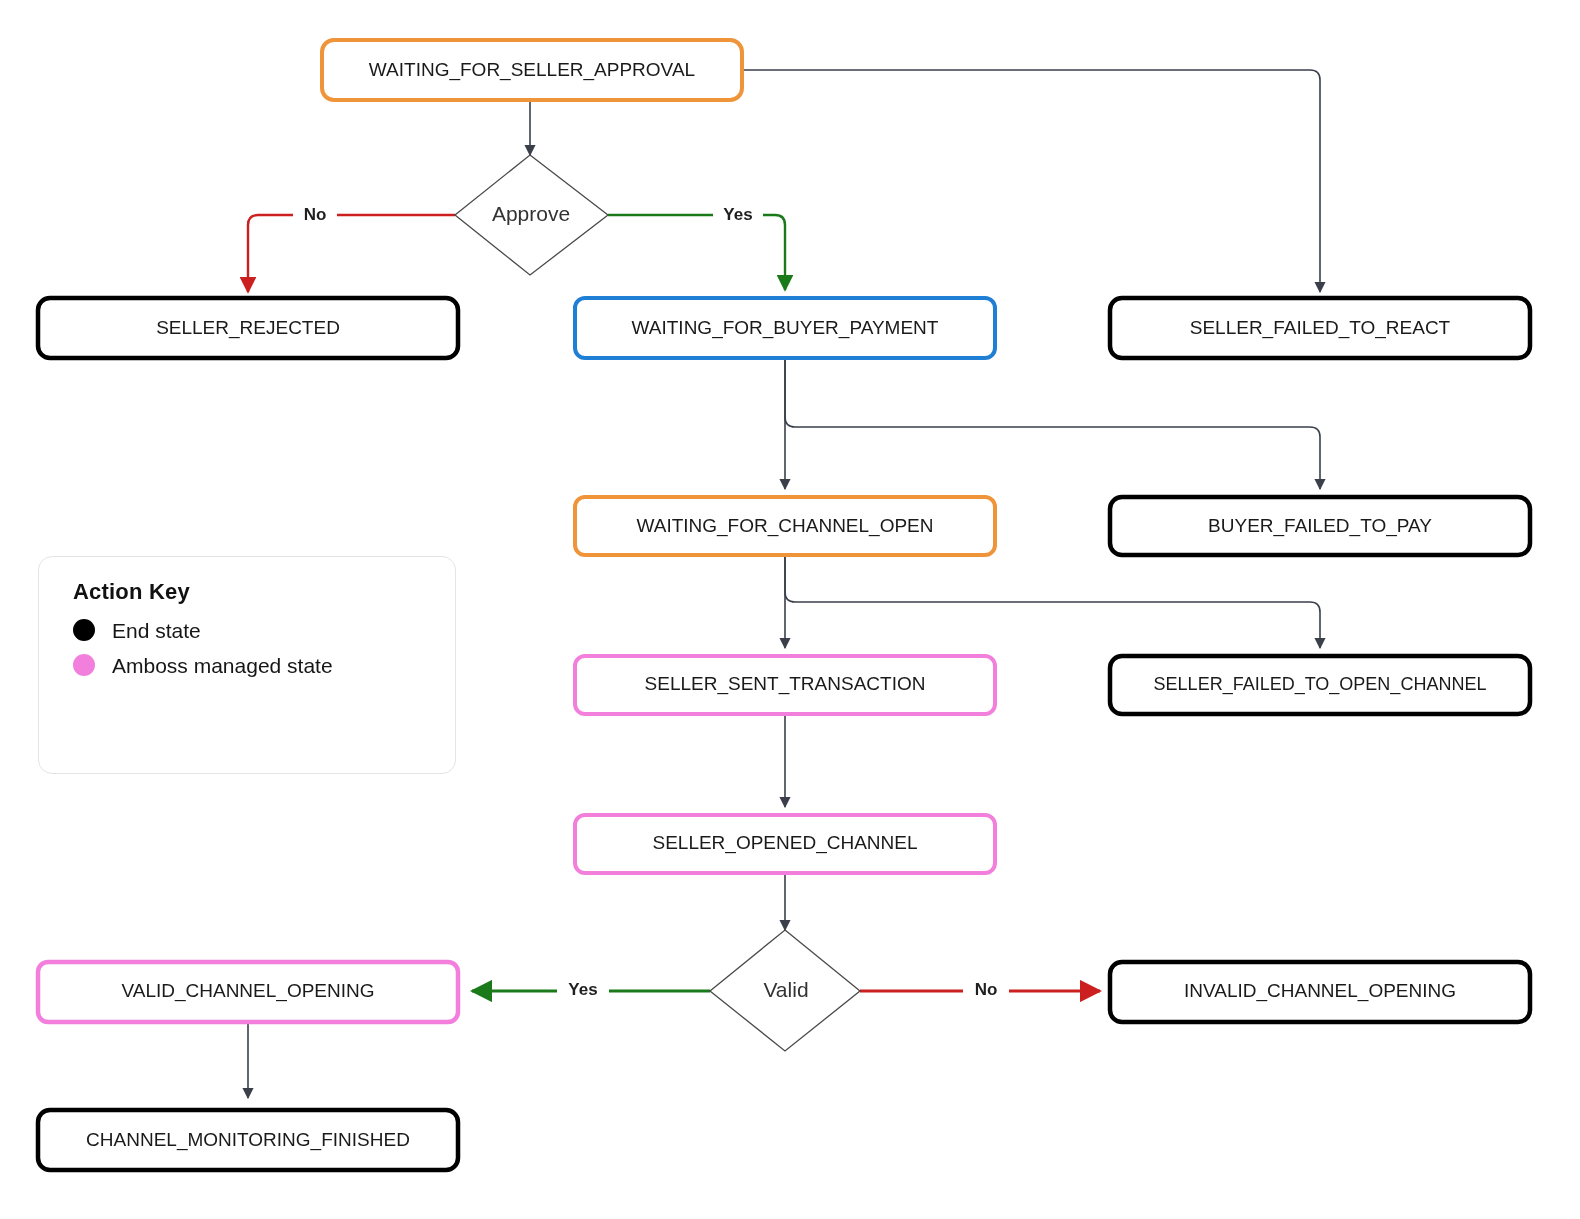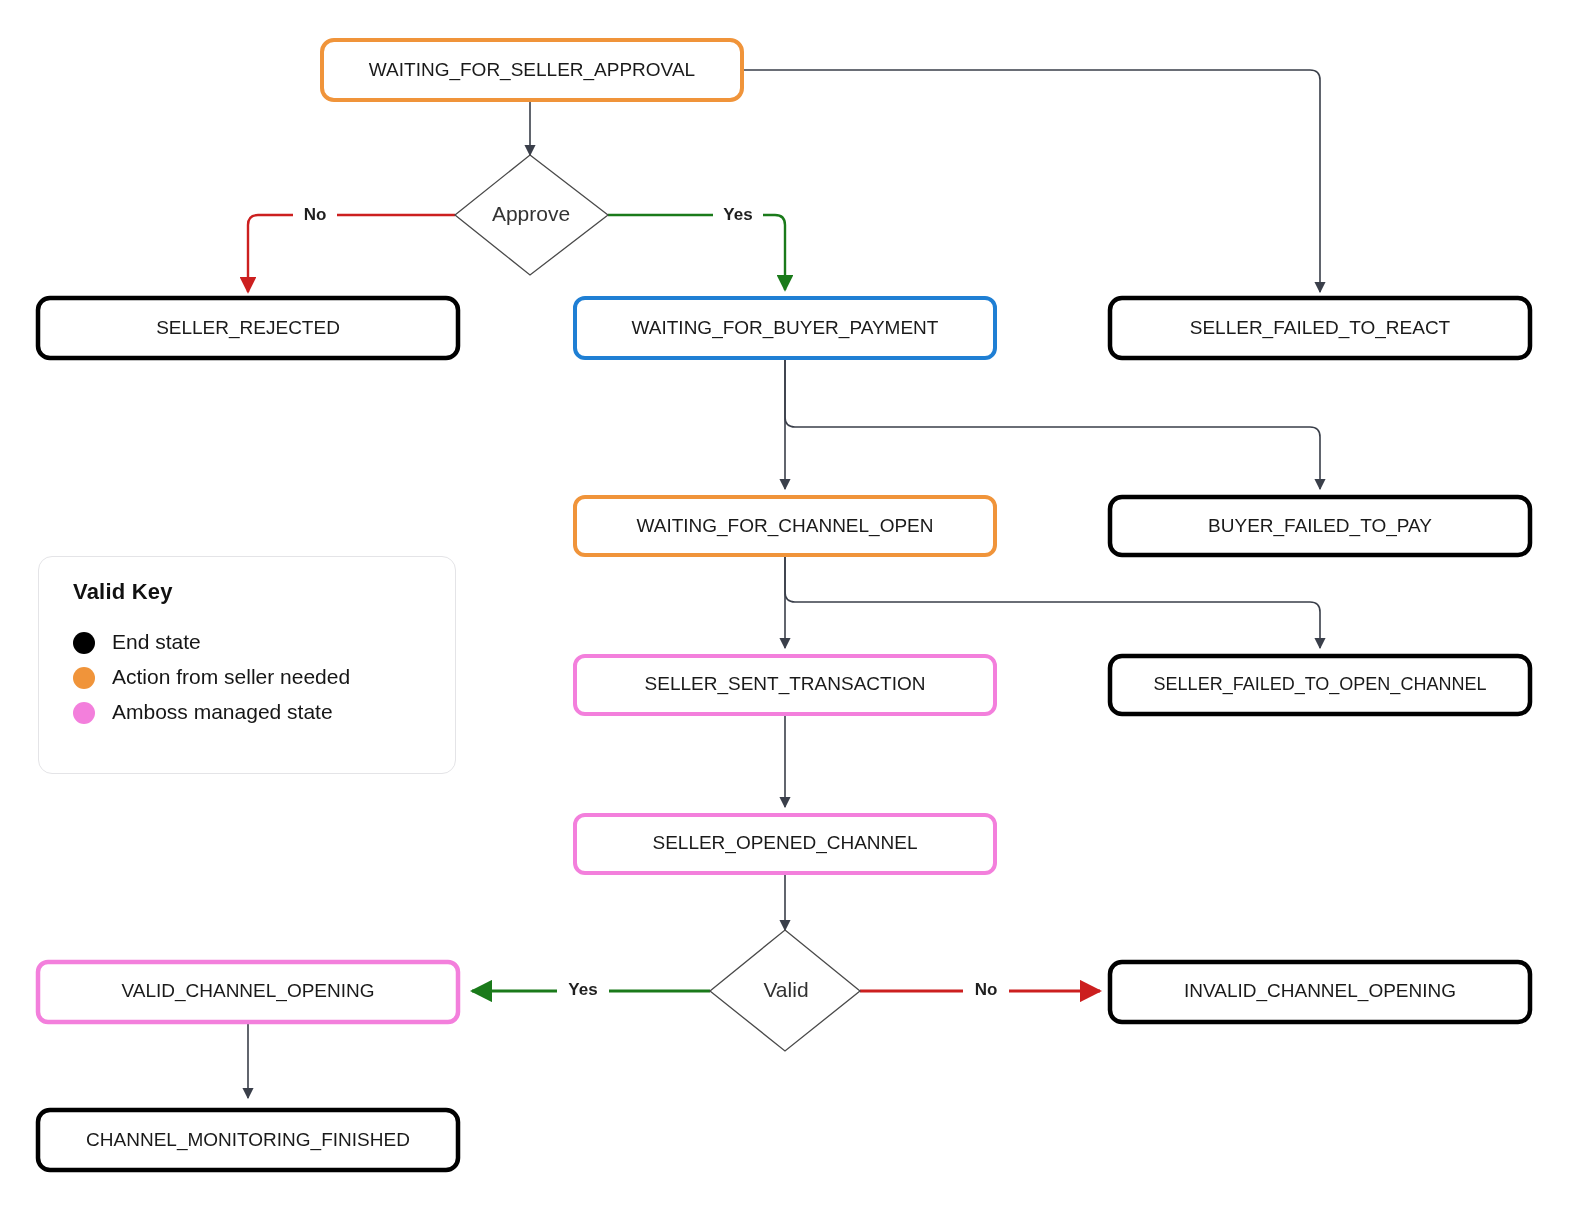--- a/index.html
+++ b/index.html
@@ -71,21 +71,21 @@
     letter-spacing: 0.2px;
   }
   .legend-list {
     position: absolute;
     left: 34px;
     top: 62px;
     width: 360px;
   }
   .legend-row {
     display: flex;
-    align-items: flex-end;
+    align-items: flex-start;
     height: 35px;
   }
   .legend-dot {
     width: 22px;
     height: 22px;
     border-radius: 50%;
     flex: 0 0 auto;
   }
   .legend-text {
     margin-left: 17px;
@@ -220,33 +220,29 @@
       <text class="node-label" x="1320" y="992">INVALID_CHANNEL_OPENING</text>
     </g>
 
     <g>
       <rect x="38" y="1110" width="420" height="60" rx="12" ry="12" fill="#ffffff" stroke="#000000" stroke-width="4.5"></rect>
       <text class="node-label" x="248" y="1141">CHANNEL_MONITORING_FINISHED</text>
     </g>
   </svg>
 
   <div class="legend-box">
-    <div class="legend-title">Valid Key</div>
+    <div class="legend-title">Action Key</div>
     <div class="legend-list">
 
       <div class="legend-row">
         <span class="legend-dot" style="background:#000000"></span>
         <span class="legend-text">End state</span>
       </div>
 
 
-      <div class="legend-row">
-        <span class="legend-dot" style="background:#f0943a"></span>
-        <span class="legend-text">Action from seller needed</span>
-      </div>
 
       <div class="legend-row">
         <span class="legend-dot" style="background:#f37fdc"></span>
         <span class="legend-text">Amboss managed state</span>
       </div>
 
     </div>
   </div>
 
 </div>

